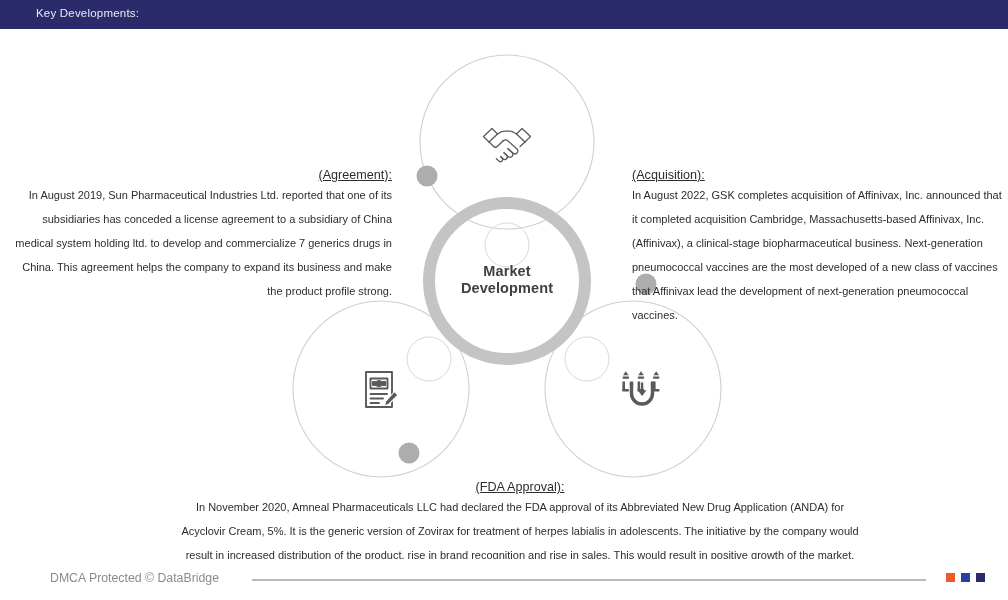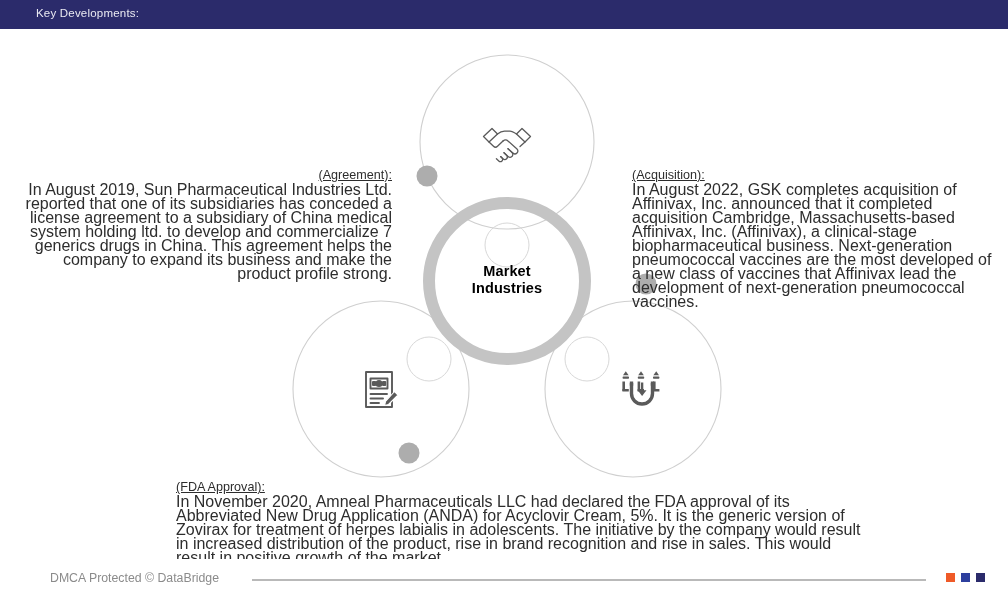--- a/index.html
+++ b/index.html
@@ -76,41 +76,41 @@
   
   .callout { position: absolute; color: #2d2d2d; }
   .callout .cap {
     display: block;
     font-size: 12.6px;
     line-height: 16.4px;
     text-decoration: underline;
   }
   .callout .body {
     display: block;
-    font-size: 16px;
-    line-height: 14px;
+    font-size: 11px;
+    line-height: 24px;
   }
 
   #callout-agreement {
     left: 8px;
     top: 138px;
     width: 384px;
     text-align: right;
   }
   #callout-acquisition {
     left: 632px;
     top: 138px;
     width: 372px;
     text-align: left;
   }
   #callout-fda {
     left: 176px;
     top: 450px;
     width: 688px;
-    text-align: left;
+    text-align: center;
   }
 
   
   #footer {
     position: absolute;
     left: 0;
     top: 559px;
     width: 841px;
     height: 41px;
     background: #ffffff;
@@ -225,23 +225,23 @@
       <rect x="9.8" y="12.5" width="3.4" height="4.2" fill="#5a5a5a"></rect>
       <rect x="30.8" y="12.5" width="3.4" height="4.2" fill="#5a5a5a"></rect>
 
       <g fill="#5a5a5a">
         <rect x="21" y="13.5" width="2.3" height="9"></rect>
         <path d="M22.1 27 L17.7 21.2 L26.5 21.2 Z"></path>
       </g>
     </svg>
   </div>
 
-  <div id="center-label" style="color: #000000;">
+  <div id="center-label" style="color: #404040;">
     <div>Market</div>
-    <div>Industries</div>
+    <div>Development</div>
   </div>
 
   <div class="callout" id="callout-agreement">
     <span class="cap">(Agreement):</span>
     <span class="body">In August 2019, Sun Pharmaceutical Industries Ltd. reported that one of its subsidiaries has conceded a license agreement to a subsidiary of China medical system holding ltd. to develop and commercialize 7 generics drugs in China. This agreement helps the company to expand its business and make the product profile strong.</span>
   </div>
 
   <div class="callout" id="callout-acquisition">
     <span class="cap">(Acquisition):</span>
     <span class="body">In August 2022, GSK completes acquisition of Affinivax, Inc. announced that it completed acquisition Cambridge, Massachusetts-based Affinivax, Inc. (Affinivax), a clinical-stage biopharmaceutical business. Next-generation pneumococcal vaccines are the most developed of a new class of vaccines that Affinivax lead the development of next-generation pneumococcal vaccines.</span>

